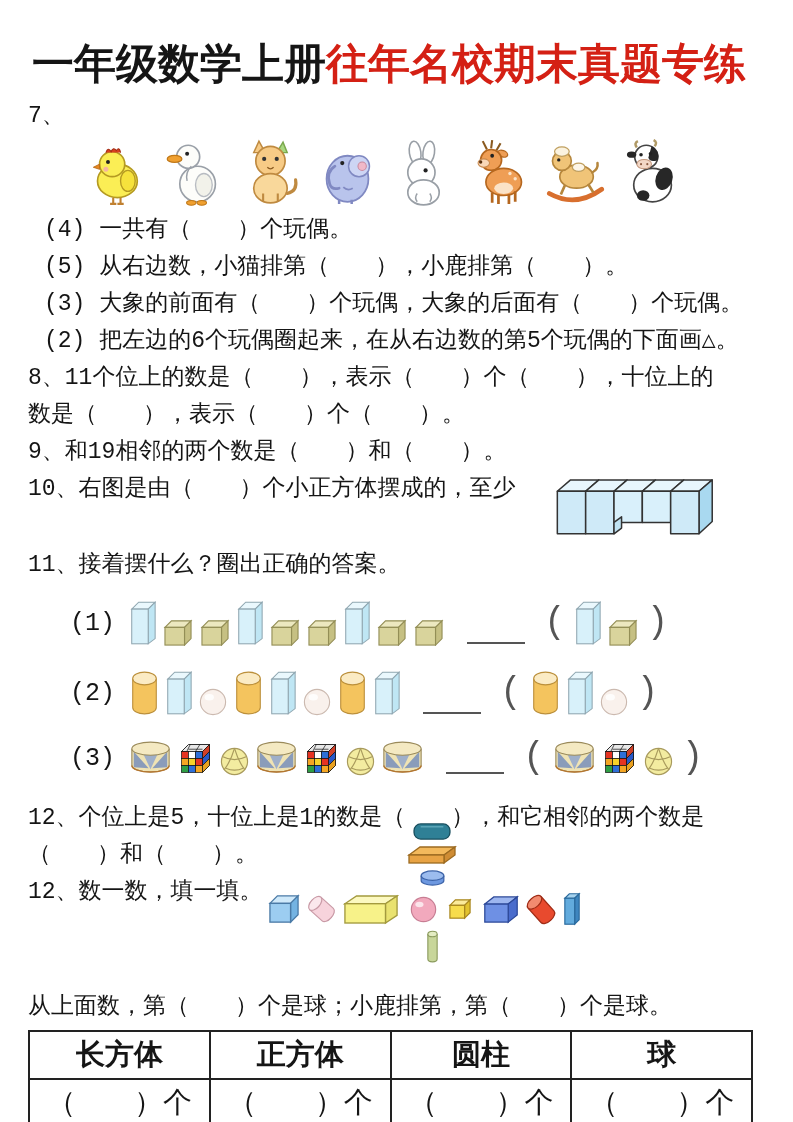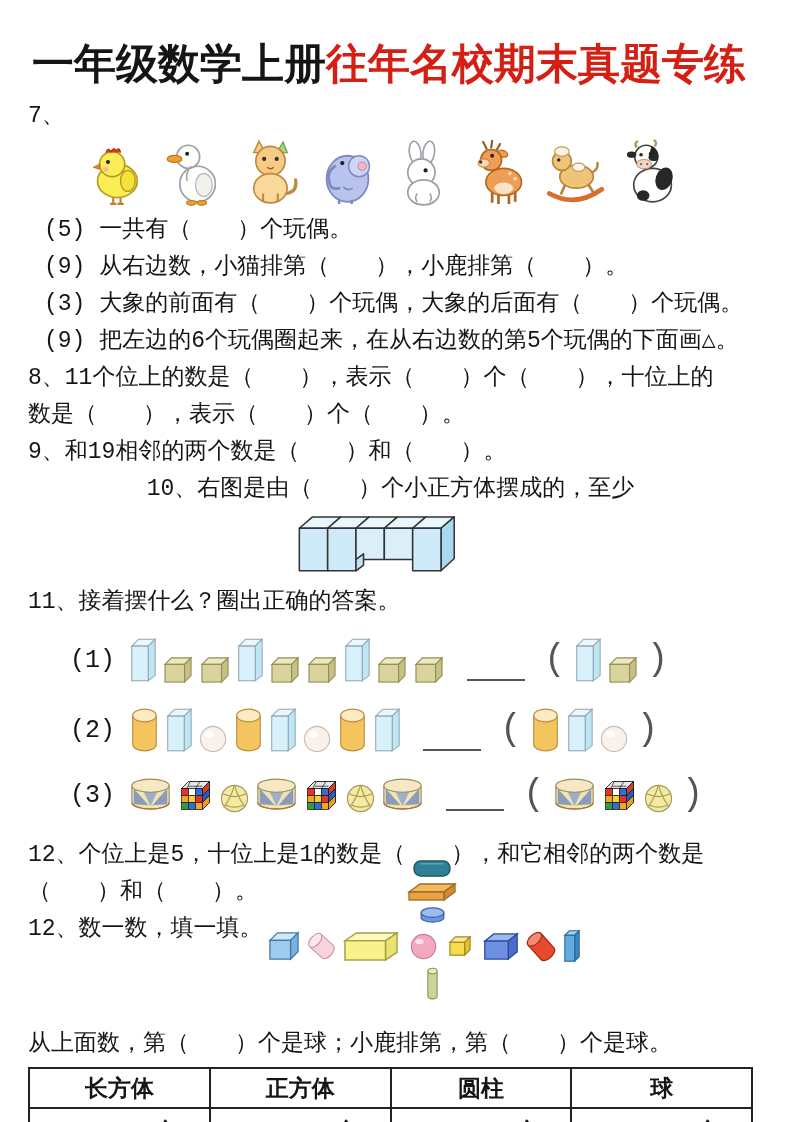--- a/index.html
+++ b/index.html
@@ -7,21 +7,21 @@
         overflow:hidden;box-sizing:border-box;padding:24px 40px 0 28px;
         font-family:Liberation Mono, monospace;color:#151515;}
   .title{margin:12px 0 6px 4px;font-size:42px;font-weight:bold;white-space:nowrap;letter-spacing:0;}
   .t-red{color:#d42014;}
   .qline{margin:0;font-size:23px;line-height:37px;}
   .indent{margin-left:16px;}
   .animals{display:flex;align-items:flex-end;gap:13px;margin:4px 0 6px 60px;}
   .shape{display:inline-block;vertical-align:bottom;flex:none;}
   .shape[data-name^="animal-"]{width:63px;height:67px;}
   
-  .q10{display:flex;justify-content:space-between;align-items:center;flex-direction:column;}
+  .q10{display:flex;justify-content:space-between;align-items:flex-start;}
   .q10-text{flex:1;}
   .q10-fig{width:206px;height:68px;margin:8px 2px 0 0;flex:none;}
   
   .pat-row{display:flex;align-items:flex-end;gap:7px;margin:16px 0 24px 42px;}
   .pat-label{font-size:25px;align-self:center;margin-right:8px;}
   .pat-seq,.opt-shapes{display:inline-flex;align-items:flex-end;gap:7px;}
   .blank{width:58px;height:4px;border-bottom:2.5px solid #555;align-self:flex-end;
          margin:0 8px 2px 16px;flex:none;}
   .pat-opts{display:inline-flex;align-items:flex-end;gap:9px;margin-left:4px;}
   .paren{font-size:36px;color:#555;align-self:center;line-height:1;}
@@ -46,21 +46,21 @@
   .cube-yellow{width:24px;height:22px;}
   .cuboid-blue-dark{width:36px;height:29px;}
   .cylinder-red{width:22px;height:31px;transform:rotate(-42deg);}
   .cuboid-blue-tall{width:18px;height:34px;}
   .eraser-teal{width:38px;height:17px;}
   .box-orange-flat{width:50px;height:20px;}
   .cylinder-blue-short{width:27px;height:17px;}
   .cylinder-green{width:13px;height:34px;}
   
   table.count{width:100%;border-collapse:collapse;margin-top:4px;}
-  table.count th,table.count td{border:2px solid #222;text-align:center;font-size:23px;padding:3px 0;}
+  table.count th,table.count td{border:2px solid #222;text-align:center;font-size:29px;padding:3px 0;}
   table.count th{font-weight:bold;height:32px;}
   table.count td{height:36px;}
   .defs{position:absolute;width:0;height:0;overflow:hidden;}
 </style>
 </head>
 <body>
 
 <svg class="defs" xmlns="http://www.w3.org/2000/svg" xmlns:xlink="http://www.w3.org/1999/xlink" aria-hidden="true">
 <defs>
   <symbol id="cuboid-blue" viewBox="0 0 30 52">
@@ -286,24 +286,24 @@
         <use href="#animal-deer" xlink:href="#animal-deer"></use>
       </svg>
       <svg class="shape animal-rocking-horse" data-name="animal-rocking-horse">
         <use href="#animal-rocking-horse" xlink:href="#animal-rocking-horse"></use>
       </svg>
       <svg class="shape animal-cow" data-name="animal-cow">
         <use href="#animal-cow" xlink:href="#animal-cow"></use>
       </svg>
     </div>
 
-  <p class="qline indent" data-name="q7-part-1">(5) 一共有（　　）个玩偶。</p>
-  <p class="qline indent" data-name="q7-part-2">(9) 从右边数，小猫排第（　　），小鹿排第（　　）。</p>
+  <p class="qline indent" data-name="q7-part-1">(4) 一共有（　　）个玩偶。</p>
+  <p class="qline indent" data-name="q7-part-2">(5) 从右边数，小猫排第（　　），小鹿排第（　　）。</p>
   <p class="qline indent" data-name="q7-part-3">(3) 大象的前面有（　　）个玩偶，大象的后面有（　　）个玩偶。</p>
-  <p class="qline indent" data-name="q7-part-4">(9) 把左边的6个玩偶圈起来，在从右边数的第5个玩偶的下面画△。</p>
+  <p class="qline indent" data-name="q7-part-4">(2) 把左边的6个玩偶圈起来，在从右边数的第5个玩偶的下面画△。</p>
 
   <p class="qline" data-name="q8-line-1">8、11个位上的数是（　　），表示（　　）个（　　），十位上的</p>
   <p class="qline" data-name="q8-line-2">数是（　　），表示（　　）个（　　）。</p>
   <p class="qline" data-name="q9-line">9、和19相邻的两个数是（　　）和（　　）。</p>
 
   <div class="q10" data-name="q10-block">
     <div class="q10-text" data-name="q10-text">
       <p class="qline" data-name="q10-line-1">10、右图是由（　　）个小正方体摆成的，至少</p>
     </div>
     <svg class="q10-fig" viewBox="0 0 200 72" data-name="cubes-arrangement-figure">

